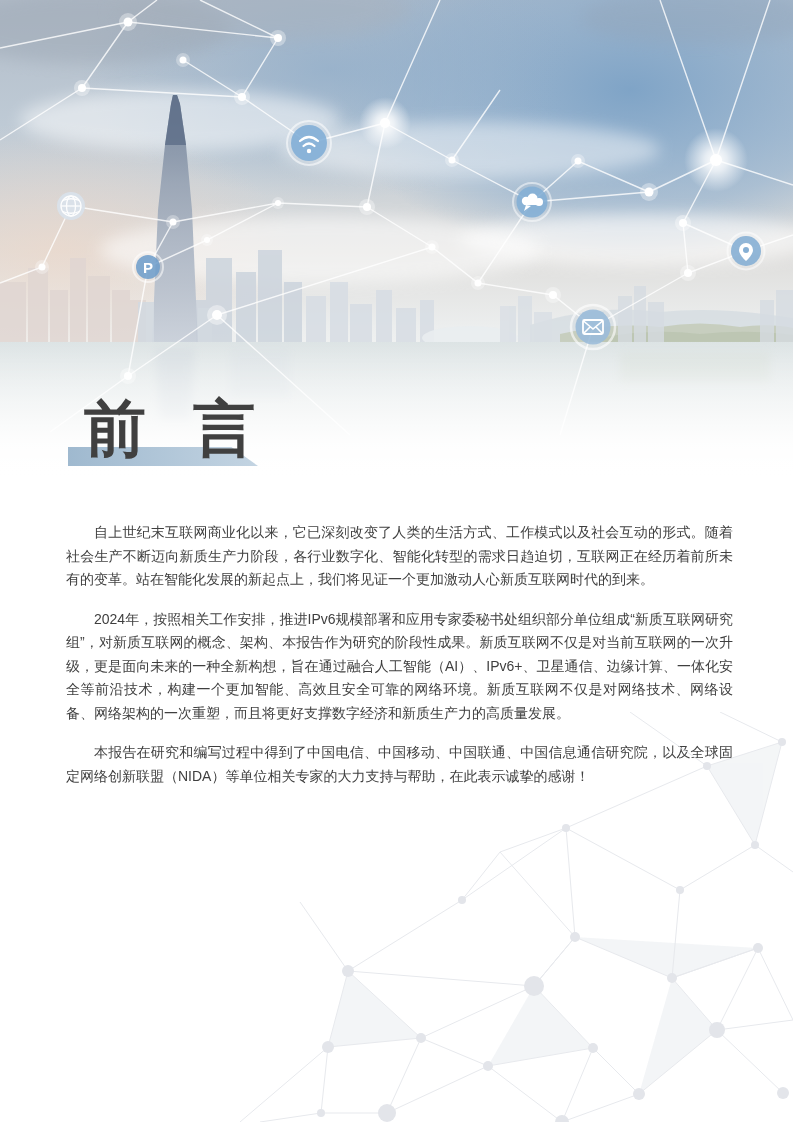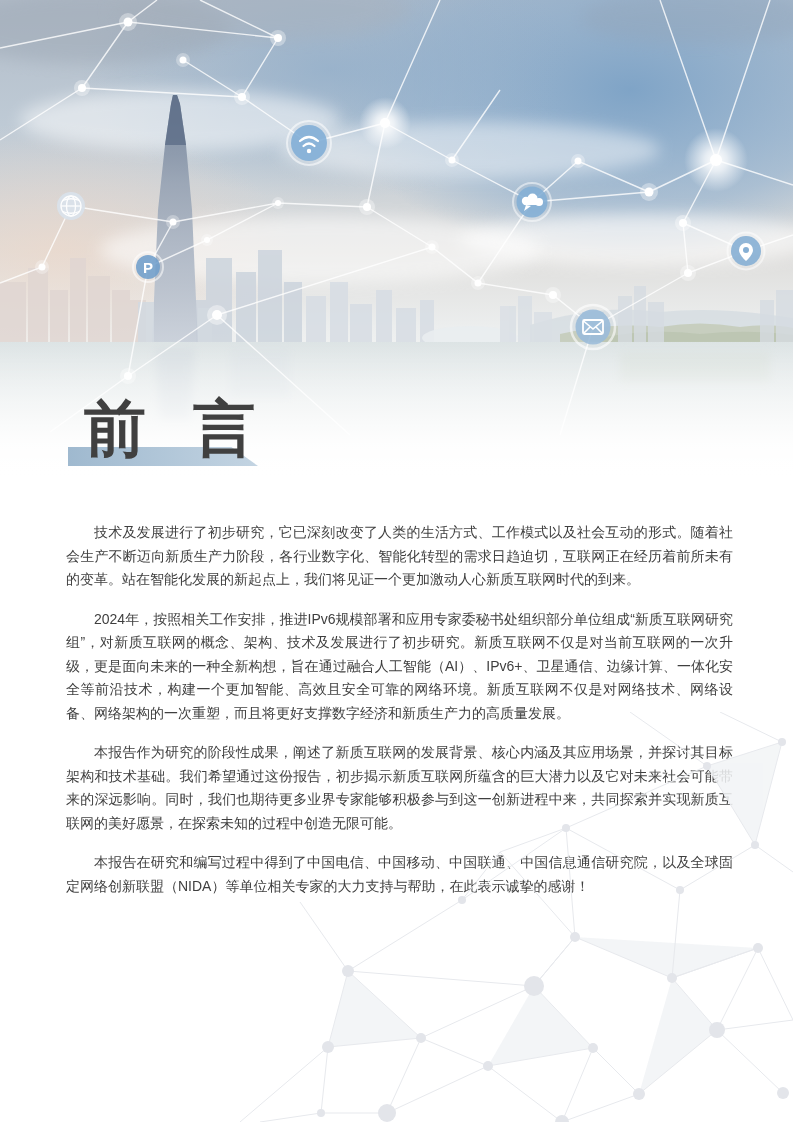--- a/index.html
+++ b/index.html
@@ -280,23 +280,22 @@
       <path d="M583.5 321 L593 329 L602.5 321 M584 333 L590.5 326.5 M602 333 L595.5 326.5" fill="none" stroke="#ffffff" stroke-width="1.6"></path>
     </g>
 
     <rect x="0" y="340" width="793" height="140" fill="url(#fade)"></rect>
   </svg>
 
   <div class="title-band"></div>
   <div class="page-title">前 言</div>
 
   <div class="content">
-    <p>技术及发展进行了初步研究，它已深刻改变了人类的生活方式、工作模式以及社会互动的形式。随着社会生产不断迈向新质生产力阶段，各行业数字化、智能化转型的需求日趋迫切，互联网正在经历着前所未有的变革。站在智能化发展的新起点上，我们将见证一个更加激动人心新质互联网时代的到来。</p>
-    <p>2024年，按照相关工作安排，推进IPv6规模部署和应用专家委秘书处组织部分单位组成“新质互联网研究组”，对新质互联网的概念、架构、技术及发展进行了初步研究。新质互联网不仅是对当前互联网的一次升级，更是面向未来的一种全新构想，旨在通过融合人工智能（AI）、IPv6+、卫星通信、边缘计算、一体化安全等前沿技术，构建一个更加智能、高效且安全可靠的网络环境。新质互联网不仅是对网络技术、网络设备、网络架构的一次重塑，而且将更好支撑数字经济和新质生产力的高质量发展。</p>
-    <p>本报告作为研究的阶段性成果，阐述了新质互联网的发展背景、核心内涵及其应用场景，并探讨其目标架构和技术基础。我们希望通过这份报告，初步揭示新质互联网所蕴含的巨大潜力以及它对未来社会可能带来的深远影响。同时，我们也期待更多业界专家能够积极参与到这一创新进程中来，共同探索并实现新质互联网的美好愿景，在探索未知的过程中创造无限可能。</p>
+    <p>自上世纪末互联网商业化以来，它已深刻改变了人类的生活方式、工作模式以及社会互动的形式。随着社会生产不断迈向新质生产力阶段，各行业数字化、智能化转型的需求日趋迫切，互联网正在经历着前所未有的变革。站在智能化发展的新起点上，我们将见证一个更加激动人心新质互联网时代的到来。</p>
+    <p>2024年，按照相关工作安排，推进IPv6规模部署和应用专家委秘书处组织部分单位组成“新质互联网研究组”，对新质互联网的概念、架构、本报告作为研究的阶段性成果。新质互联网不仅是对当前互联网的一次升级，更是面向未来的一种全新构想，旨在通过融合人工智能（AI）、IPv6+、卫星通信、边缘计算、一体化安全等前沿技术，构建一个更加智能、高效且安全可靠的网络环境。新质互联网不仅是对网络技术、网络设备、网络架构的一次重塑，而且将更好支撑数字经济和新质生产力的高质量发展。</p>
     <p>本报告在研究和编写过程中得到了中国电信、中国移动、中国联通、中国信息通信研究院，以及全球固定网络创新联盟（NIDA）等单位相关专家的大力支持与帮助，在此表示诚挚的感谢！</p>
   </div>
 
   <svg class="mesh" viewBox="0 0 793 410" aria-hidden="true">
     <g fill="#f2f4f6" opacity="0.85">
       <polygon points="575,225 672,266 758,236"></polygon>
       <polygon points="348,259 421,326 328,335"></polygon>
       <polygon points="488,354 593,336 534,274"></polygon>
       <polygon points="639,382 717,318 672,266"></polygon>
       <polygon points="707,54 782,30 755,133"></polygon>

